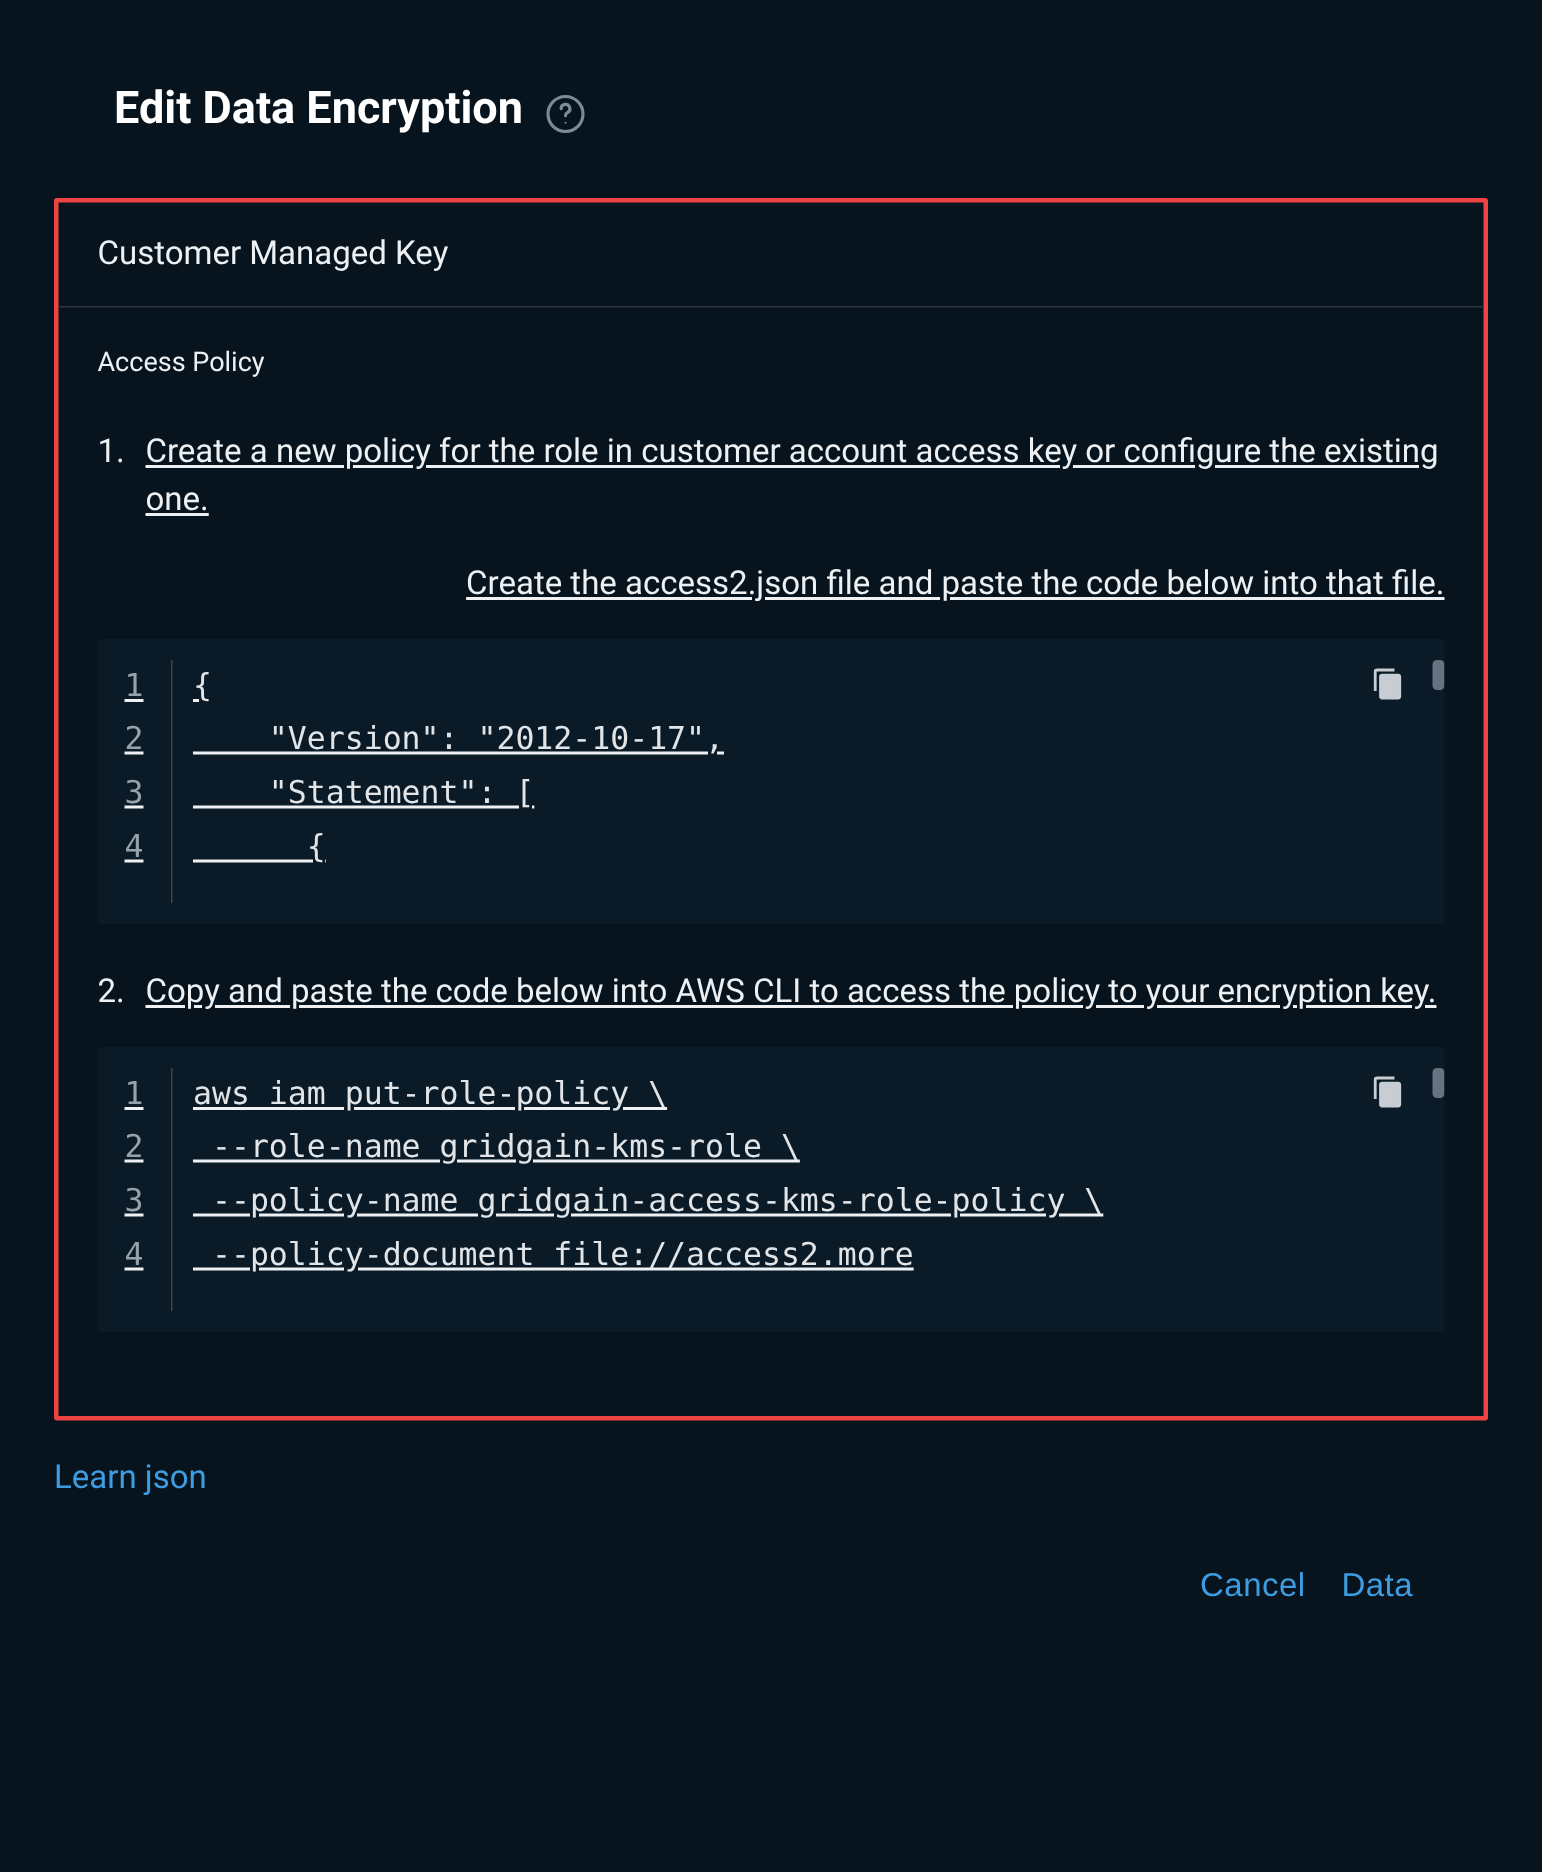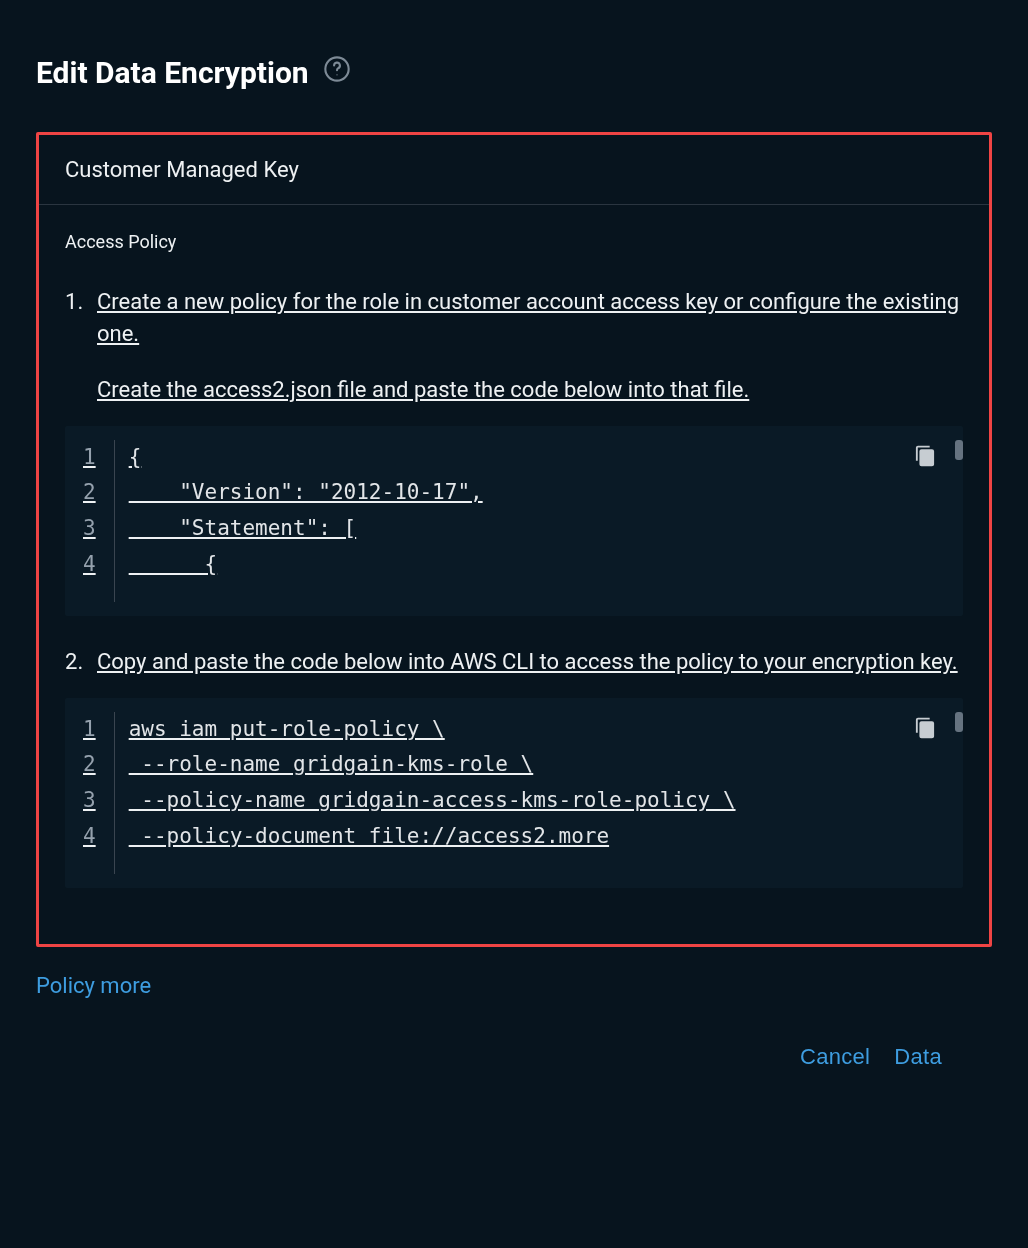--- a/index.html
+++ b/index.html
@@ -10,23 +10,24 @@
       width: 1028px;
       height: 1248px;
       padding: 0;
       overflow: hidden;
     }
     .container {
       padding: 55px 36px 0 36px;
     }
     .title-row {
       display: flex;
-      align-items: flex-start;
+      align-items: flex-end;
       gap: 14px;
       margin-bottom: 42px;
+      margin-left: 40px;
     }
     .title {
       font-size: 30px;
       font-weight: 700;
       color: #ffffff;
     }
     .help-icon {
       width: 28px;
       height: 28px;
       display: flex;
@@ -68,20 +69,21 @@
     }
     ol.steps > li::before {
       counter-increment: step;
       content: counter(step) ".";
       position: absolute;
       left: 0;
       top: 0;
     }
     .step-para {
       margin-top: 24px;
+      text-align: right;
     }
     .codeblock-wrap {
       position: relative;
       background: #0a1a26;
       margin-top: 20px;
       margin-left: -32px;
       border-radius: 2px;
       height: 190px;
       overflow: hidden;
     }
@@ -230,19 +232,19 @@
 <span> --role-name gridgain-kms-role \</span>
 <span> --policy-name gridgain-access-kms-role-policy \</span>
 <span> --policy-document file://access2.more</span></div>
             </div>
           </div>
         </li>
       </ol>
     </div>
   </div>
 
-  <a href="#" class="learn-more">Policy more</a>
+  <a href="#" class="learn-more">Learn json</a>
 
   <div class="footer">
     <button class="btn-text">Cancel</button>
     <button class="btn-text">Data</button>
   </div>
 </div>
 
 </body></html>

